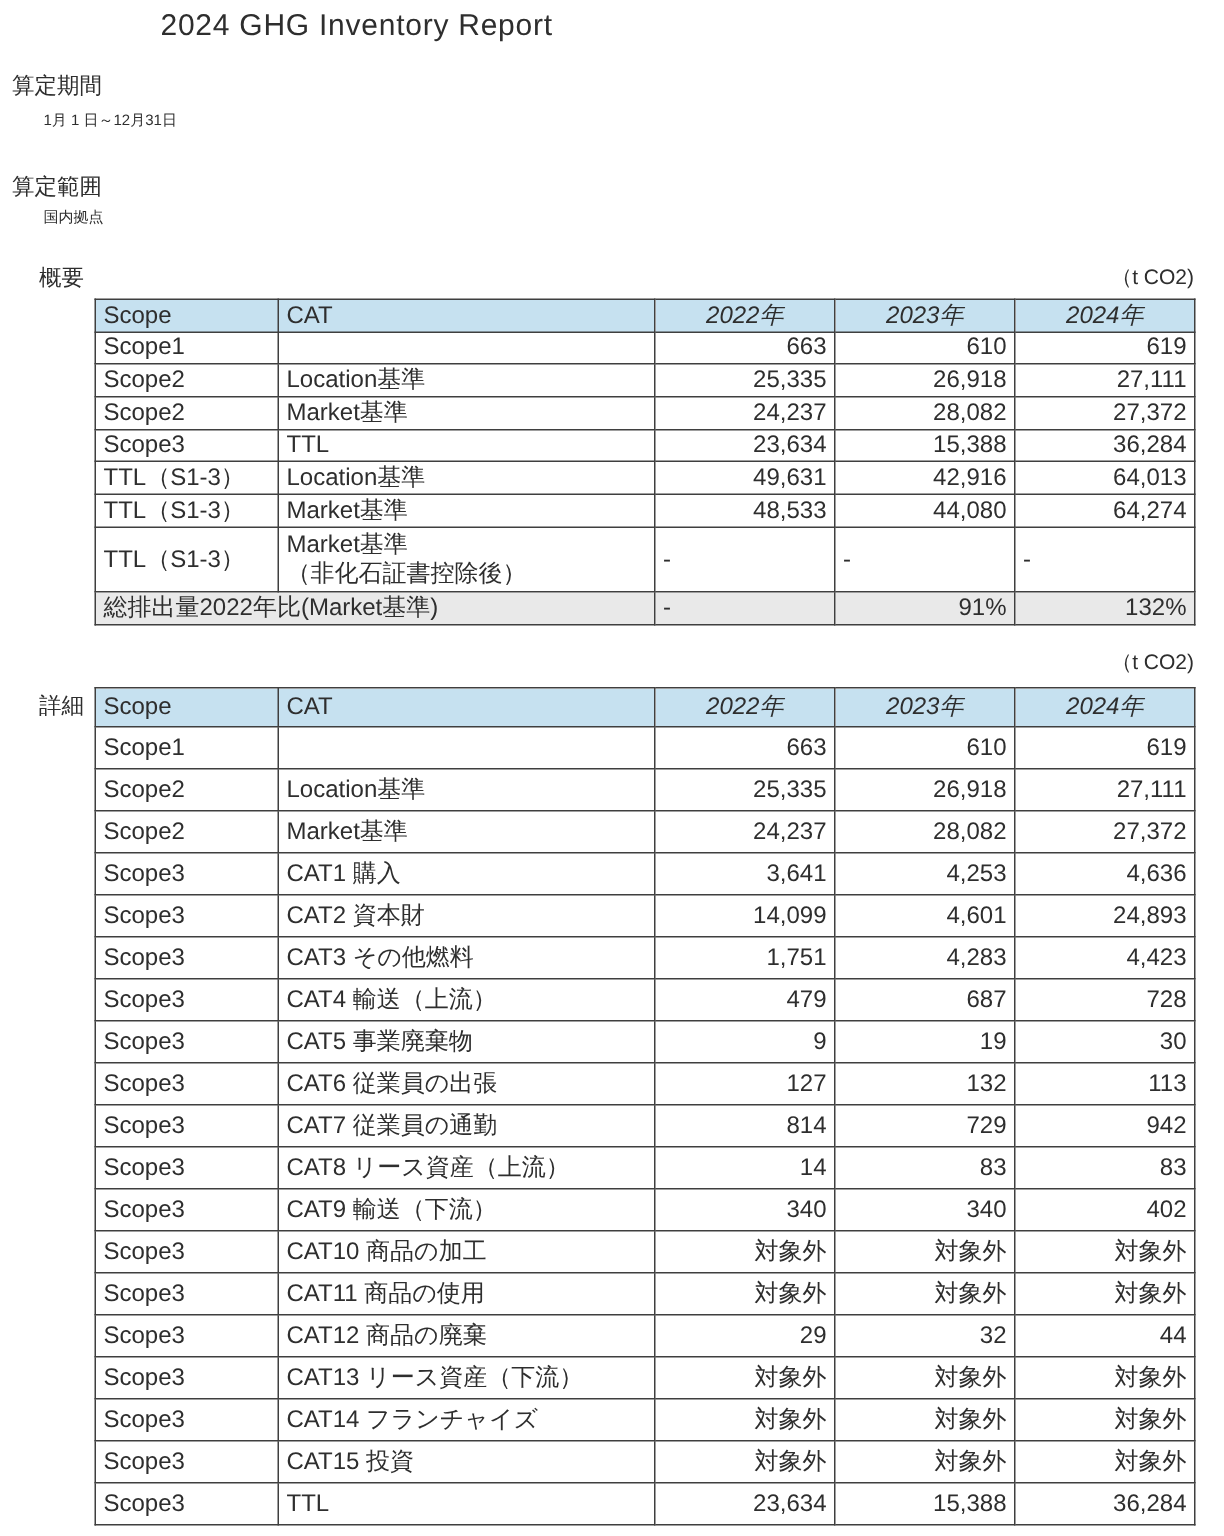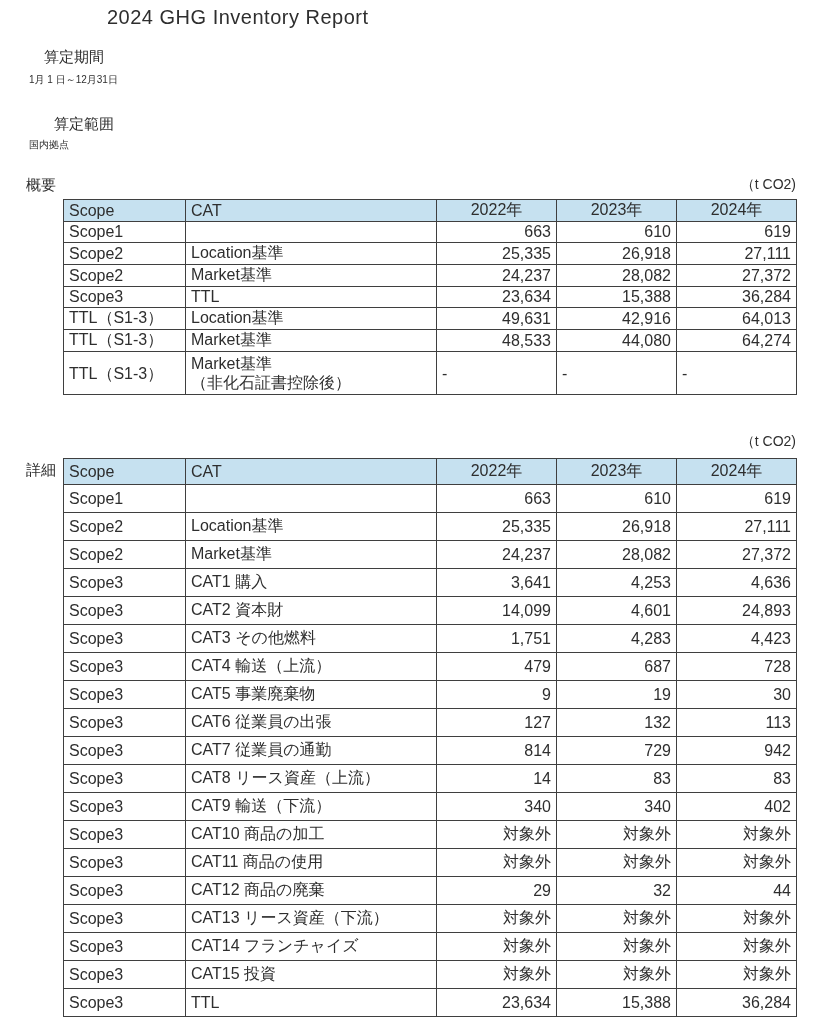--- a/index.html
+++ b/index.html
@@ -11,43 +11,43 @@
   }
   *{margin:0;padding:0;box-sizing:border-box;}
   html,body{background:#fff;}
   body{font-family:"Liberation Sans","DejaVu Sans",sans-serif;color:var(--text);}
   .page{position:relative;width:816px;height:1024px;background:var(--page-bg);overflow:hidden;}
 
   .title{position:absolute;left:107px;top:6px;font-size:20px;letter-spacing:0.5px;}
 
   .sec-label{position:absolute;left:8px;font-size:15px;}
   .sec-value{position:absolute;left:29px;font-size:10px;}
-  .period-label{top:48px;margin-left:36px;}
+  .period-label{top:48px;}
   .period-value{top:73px;}
-  .range-label{top:115px;margin-left:46px;}
+  .range-label{top:115px;}
   .range-value{top:138px;}
 
   .side-label{position:absolute;left:8px;font-size:15px;margin-left:18px;}
   .summary-side{top:176px;}
   .detail-side{top:461px;}
 
   .unit{position:absolute;left:63px;width:733px;text-align:right;font-size:14px;}
   .unit1{top:176px;}
   .unit2{top:433px;}
 
   table.tbl{position:absolute;left:63px;width:733px;border-collapse:collapse;table-layout:fixed;
             font-size:16px;color:var(--text);}
   table.tbl th,table.tbl td{border:1px solid var(--border);padding:0 5px;vertical-align:middle;
             overflow:hidden;white-space:nowrap;}
   table.tbl{border:1.5px solid var(--border);}
   table.tbl th{background:var(--header-bg);font-weight:normal;}
 
   .a-l{text-align:left;}
   .a-r{text-align:right;}
-  .a-c{text-align:center;}
+  .a-c{text-align:center;font-style:italic;}
 
   table.summary{top:199px;}
   table.summary th{height:22px;}
   table.summary td{height:21px;}
   table.summary tr.tall td{height:43px;white-space:normal;line-height:19px;}
   table.summary tr.gray td{background:var(--gray-bg);}
 
   table.detail{top:458px;}
   table.detail th{height:26px;}
   table.detail td{height:28px;}
@@ -127,20 +127,26 @@
           <td class="a-r">44,080</td>
           <td class="a-r">64,274</td>
         </tr>
         <tr class="tall">
           <td class="a-l">TTL（S1-3）</td>
           <td class="a-l">Market基準<br>（非化石証書控除後）</td>
           <td class="a-l">-</td>
           <td class="a-l">-</td>
           <td class="a-l">-</td>
         </tr>
+        <tr class="gray">
+          <td colspan="2" class="a-l">総排出量2022年比(Market基準)</td>
+          <td class="a-l">-</td>
+          <td class="a-r">91%</td>
+          <td class="a-r">132%</td>
+        </tr>
       </tbody>
     </table>
 
   <div class="side-label detail-side">詳細</div>
   <div class="unit unit2">（t CO2)</div>
   <table class="tbl detail" id="detail-table">
       <colgroup>
         <col style="width: 122px;">
         <col style="width: 251px;">
         <col style="width: 120px;">

